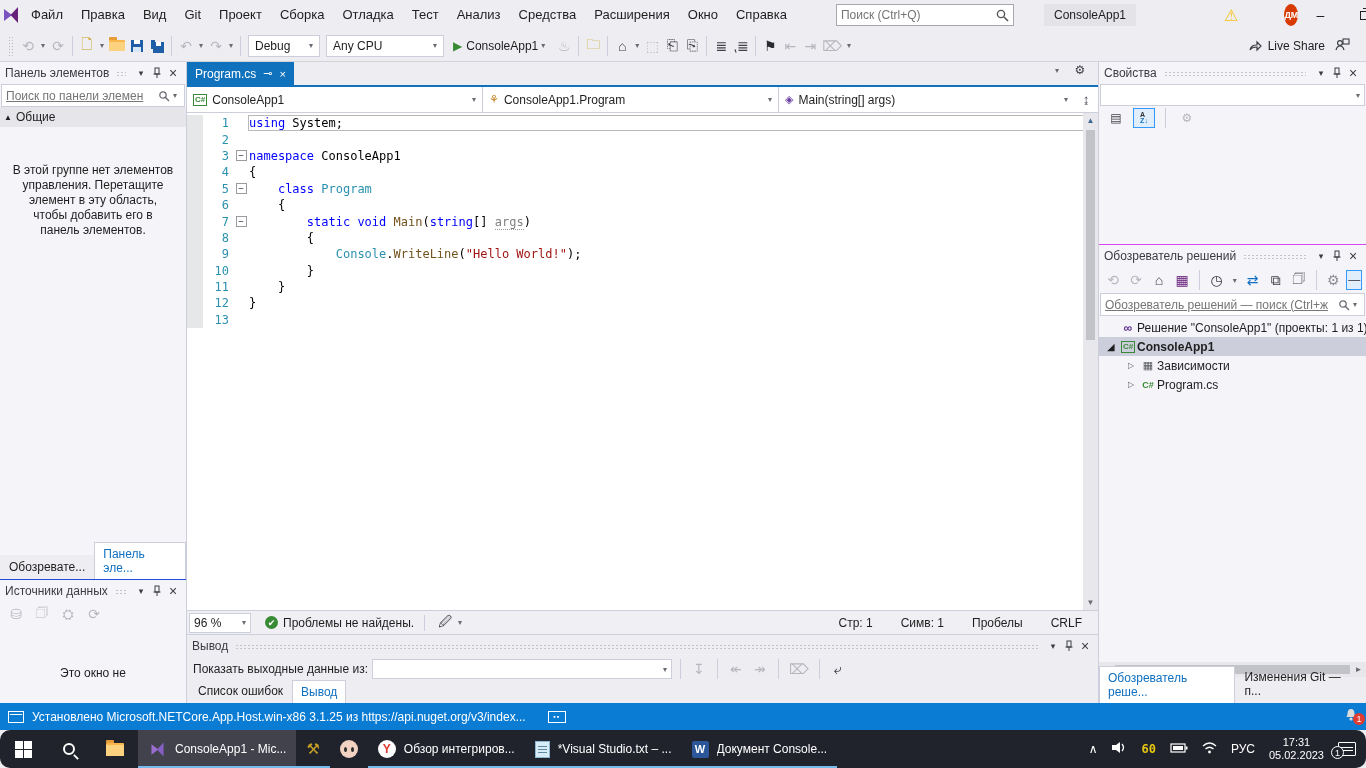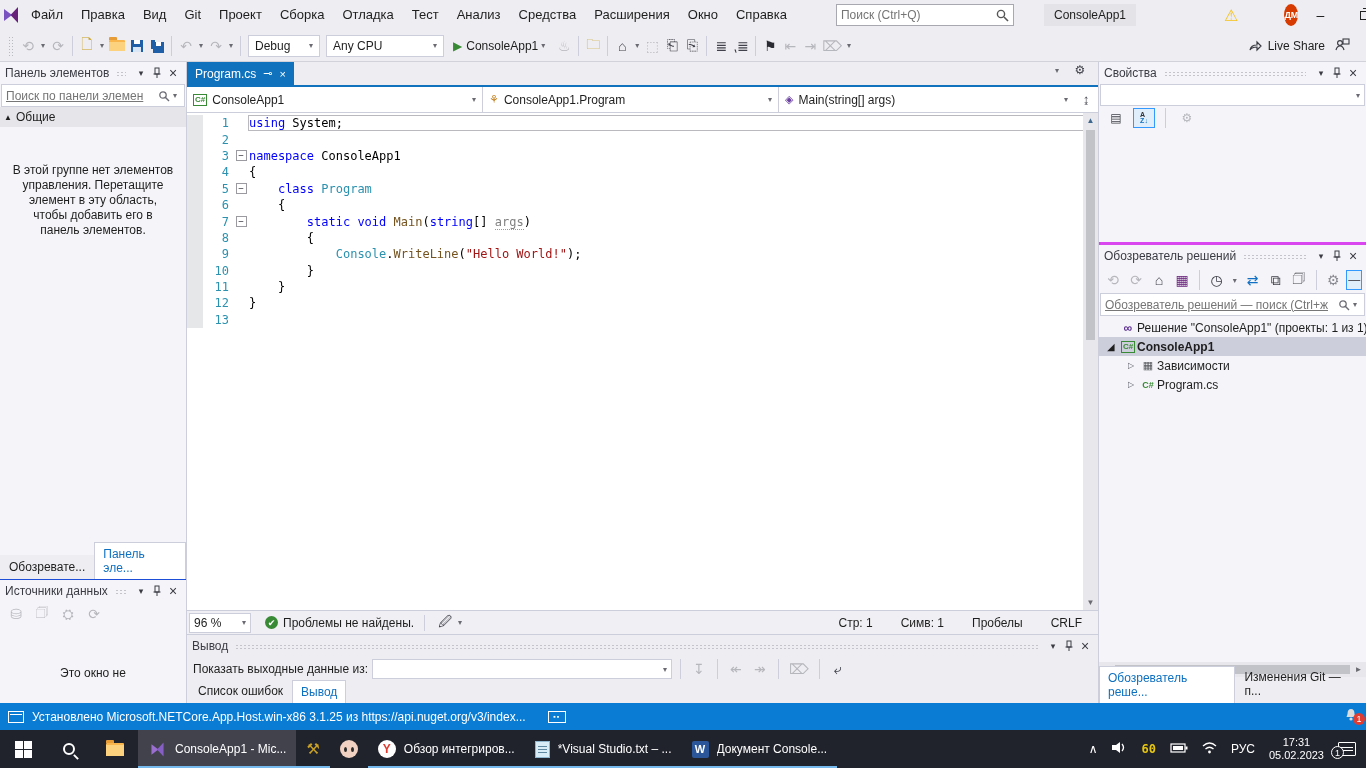--- a/index.html
+++ b/index.html
@@ -97,21 +97,21 @@
   .ed-status-right { margin-left:auto; display:flex; gap:28px; padding-right:16px; }
 
   .output { flex:0 0 66px; display:flex; flex-direction:column; background:#eeeef2; border-top:1px solid #cccedb; }
   .out-controls { height:24px; display:flex; align-items:center; padding:0 6px; gap:4px; flex:0 0 auto; }
   .out-dd { width:300px; height:20px; background:#fff; border:1px solid #cccedb; display:flex; align-items:center; padding:0 4px; }
   .out-dd .caret { margin-left:auto; font-size:8px; color:#6a6a72; }
   .bottom-tabs { height:22px; display:flex; align-items:flex-end; padding-left:2px; flex:0 0 auto; }
 
   
   .rightcol { width:268px; display:flex; flex-direction:column; border-left:1px solid #cccedb; min-height:0; }
-  .props { flex:0 0 183px; display:flex; flex-direction:column; background:#f5f5f9; border-bottom:3px solid #d946ef; }
+  .props { flex:0 0 183px; display:flex; flex-direction:column; background:#f5f5f9; border-bottom:1px solid #d946ef; }
   .props-combo { height:22px; background:#fff; border:1px solid #cccedb; margin:0 1px; display:flex; align-items:center; padding:0 4px; }
   .props-combo .caret { margin-left:auto; font-size:8px; color:#6a6a72; }
   .icon-btn { width:22px; height:20px; display:flex; align-items:center; justify-content:center; font-size:12px; color:#41414b; }
   .icon-btn.sel { border:1px solid #3399ff; background:#e0eefb; }
   .az { display:flex; flex-direction:column; font-size:7px; line-height:6px; font-weight:bold; color:#333; }
   .az .dn { color:#1071bc; }
 
   .solexp { flex:1 1 auto; display:flex; flex-direction:column; min-height:0; background:#f5f5f9; }
   .se-toolbar { height:26px; display:flex; align-items:center; gap:3px; padding:0 4px; flex:0 0 auto; }
   .tree { flex:1 1 auto; overflow:hidden; padding-top:2px; }
@@ -132,21 +132,21 @@
   
   .statusbar { height:27px; background:#0a7cd4; color:#fff; display:flex; align-items:center; padding:0 8px; gap:8px; flex:0 0 auto; font-size:12px; }
   .sb-winico { width:16px; height:12px; border:1px solid #fff; position:relative; }
   .sb-winico::before { content:""; position:absolute; top:2px; left:1px; right:1px; height:1px; background:#fff; }
   .kb-ico { width:18px; height:12px; border:1px solid #fff; margin-left:14px; display:flex; align-items:center; justify-content:center; font-size:7px; letter-spacing:1px; }
   .sb-right { margin-left:auto; position:relative; }
   .bell { font-size:13px; color:#e8e8e8; }
   .bell-badge { position:absolute; right:-7px; top:5px; background:#e03c31; color:#fff; border-radius:50%; width:12px; height:12px; font-size:9px; display:flex; align-items:center; justify-content:center; }
 
   
-  .taskbar { height:38px; background:#21232c; display:flex; align-items:stretch; color:#fff; flex:0 0 auto; }
+  .taskbar { height:38px; background:#21232c; display:flex; align-items:stretch; color:#fff; flex:0 0 auto;border-radius:10px; }
   .tk-btn { width:46px; display:flex; align-items:center; justify-content:center; position:relative; }
   .tk-app { display:flex; align-items:center; gap:8px; padding:0 10px; max-width:160px; position:relative; font-size:12px; }
   .tk-app.active { background:#41424c; }
   .tk-app .lbl { overflow:hidden; text-overflow:ellipsis; white-space:nowrap; }
   .underline::after { content:""; position:absolute; left:0; right:0; bottom:0; height:2px; background:#76b9ed; }
   .win-logo { width:17px; height:17px; display:grid; grid-template-columns:8px 8px; grid-template-rows:8px 8px; gap:1px; }
   .win-logo span { background:#fff; }
   .magnifier { width:12px; height:12px; border:2px solid #fff; border-radius:50%; position:relative; }
   .magnifier::after { content:""; position:absolute; width:2px; height:6px; background:#fff; transform:rotate(-45deg); left:10px; top:9px; }
   .folder-ico { width:18px; height:13px; background:#f8b64c; border-radius:1px; position:relative; }

